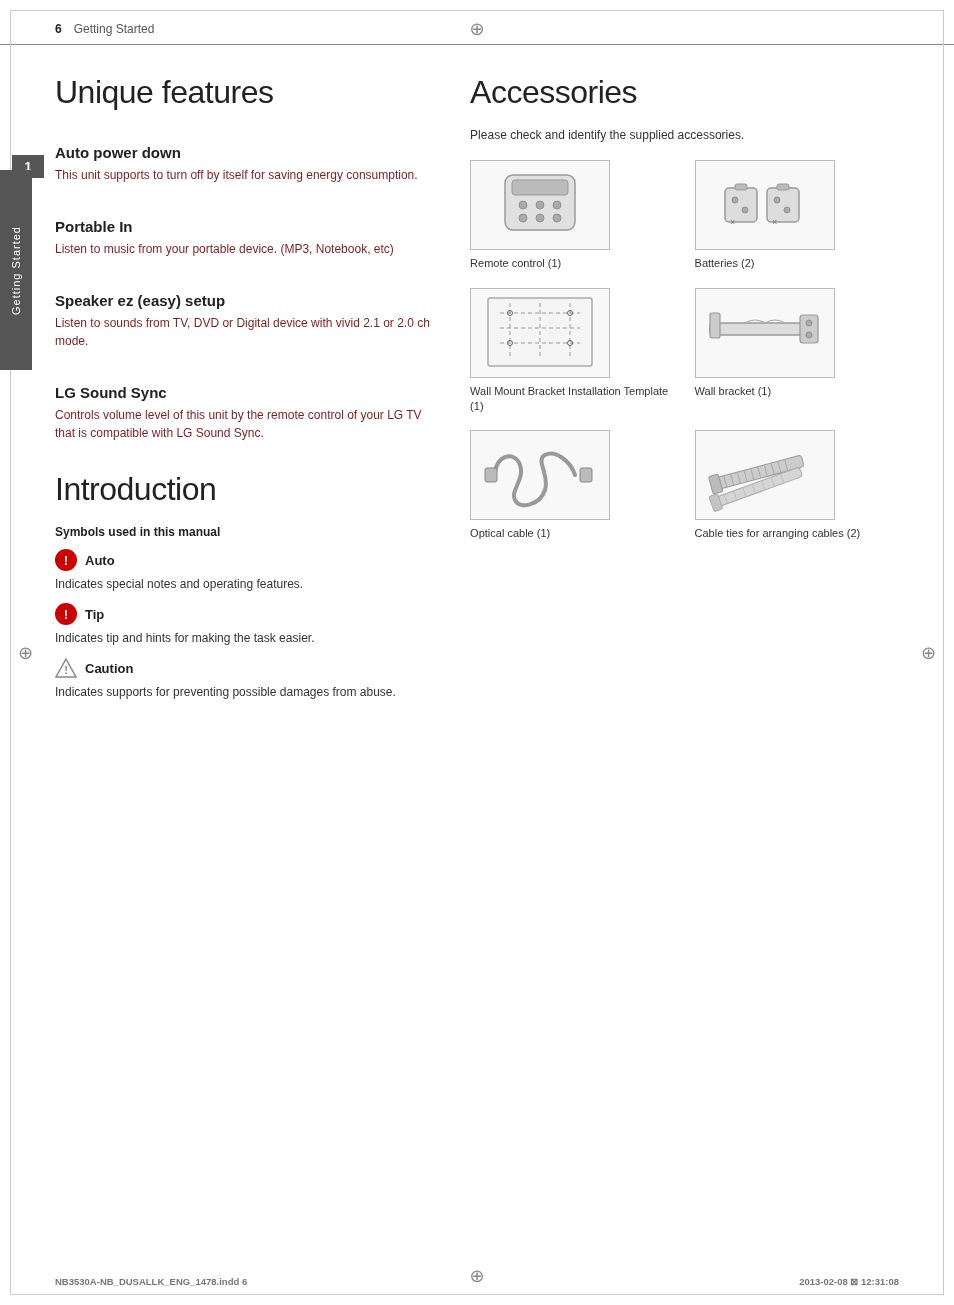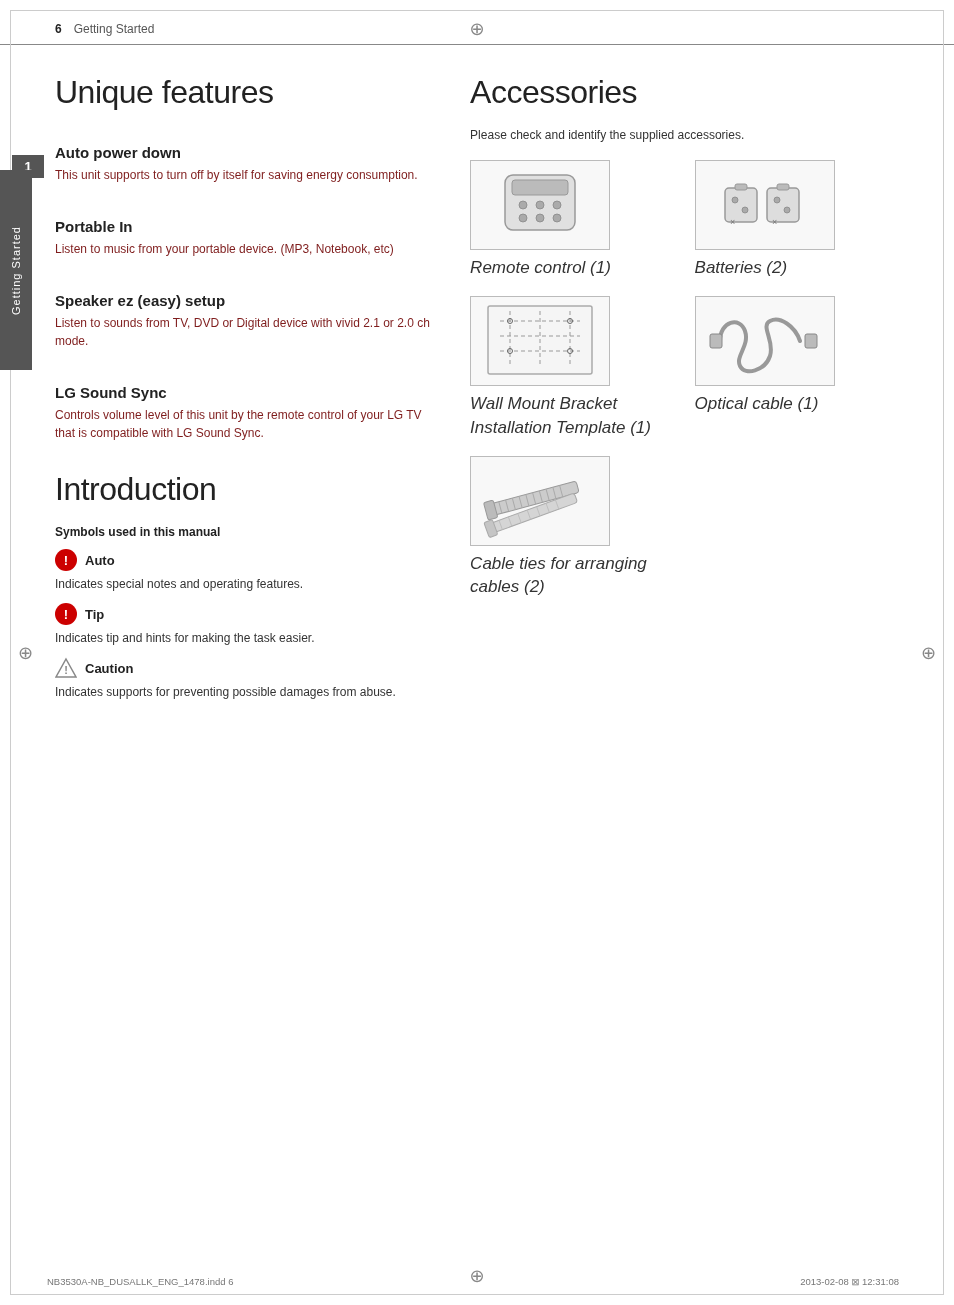--- a/index.html
+++ b/index.html
@@ -161,24 +161,23 @@
       border: 1px solid #bbb;
       display: flex;
       align-items: center;
       justify-content: center;
       margin-bottom: 6px;
       background: #f8f8f8;
       overflow: hidden;
     }
 
     .accessory-label {
-      font-size: 17px;
+      font-size: 11px;
       color: #333;
       line-height: 1.4;
-      font-style: italic;
     }
 
     
     .intro-section {
       margin-top: 30px;
     }
 
     .symbols-title {
       font-size: 12px;
       font-weight: bold;
@@ -224,28 +223,29 @@
       font-size: 12px;
       color: #333;
       line-height: 1.5;
       margin-bottom: 4px;
     }
 
     
     .page-footer {
       position: absolute;
       bottom: 18px;
-      left: 47px;
+      left: 55px;
       right: 55px;
       display: flex;
       justify-content: space-between;
       align-items: center;
       font-size: 10px;
       color: #777;
       border-top: none;
+      font-weight: bold;
     }
     .footer-left { font-size: 9.5px; }
     .footer-right { font-size: 9.5px; }
 
     
     .crosshair-bottom {
       position: absolute;
       bottom: 18px;
       left: 50%;
       transform: translateX(-50%);
@@ -400,20 +400,38 @@
 
             <circle cx="30" cy="20" r="2.5" fill="none" stroke="#666" stroke-width="1"></circle>
             <circle cx="90" cy="20" r="2.5" fill="none" stroke="#666" stroke-width="1"></circle>
             <circle cx="30" cy="50" r="2.5" fill="none" stroke="#666" stroke-width="1"></circle>
             <circle cx="90" cy="50" r="2.5" fill="none" stroke="#666" stroke-width="1"></circle>
           </svg>
         </div>
         <span class="accessory-label">Wall Mount Bracket Installation Template (1)</span>
       </div>
 
+      <div class="accessory-item">
+        <div class="accessory-image">
+          <svg width="120" height="80" viewBox="0 0 120 80">
+
+            <rect x="5" y="30" width="95" height="12" rx="3" fill="#ddd" stroke="#999" stroke-width="1.5"></rect>
+
+            <rect x="5" y="20" width="10" height="25" rx="2" fill="#ccc" stroke="#999" stroke-width="1.2"></rect>
+
+            <rect x="95" y="22" width="18" height="28" rx="3" fill="#ccc" stroke="#999" stroke-width="1.2"></rect>
+            <circle cx="104" cy="30" r="3" fill="#aaa" stroke="#888" stroke-width="0.8"></circle>
+            <circle cx="104" cy="42" r="3" fill="#aaa" stroke="#888" stroke-width="0.8"></circle>
+
+            <path d="M 40 30 Q 50 24 60 30" fill="none" stroke="#aaa" stroke-width="1.2"></path>
+            <path d="M 60 30 Q 70 24 80 30" fill="none" stroke="#aaa" stroke-width="1.2"></path>
+          </svg>
+        </div>
+        <span class="accessory-label">Wall bracket (1)</span>
+      </div>
 
       <div class="accessory-item">
         <div class="accessory-image">
           <svg width="120" height="80" viewBox="0 0 120 80">
 
             <path d="M 15 40 C 15 20 35 15 40 30 C 45 45 30 55 35 65 C 40 75 60 70 65 55 C 70 40 55 25 65 20 C 75 15 90 25 95 40" fill="none" stroke="#999" stroke-width="4" stroke-linecap="round"></path>
 
             <rect x="5" y="33" width="12" height="14" rx="2" fill="#bbb" stroke="#888" stroke-width="1"></rect>
 
             <rect x="100" y="33" width="12" height="14" rx="2" fill="#bbb" stroke="#888" stroke-width="1"></rect>

